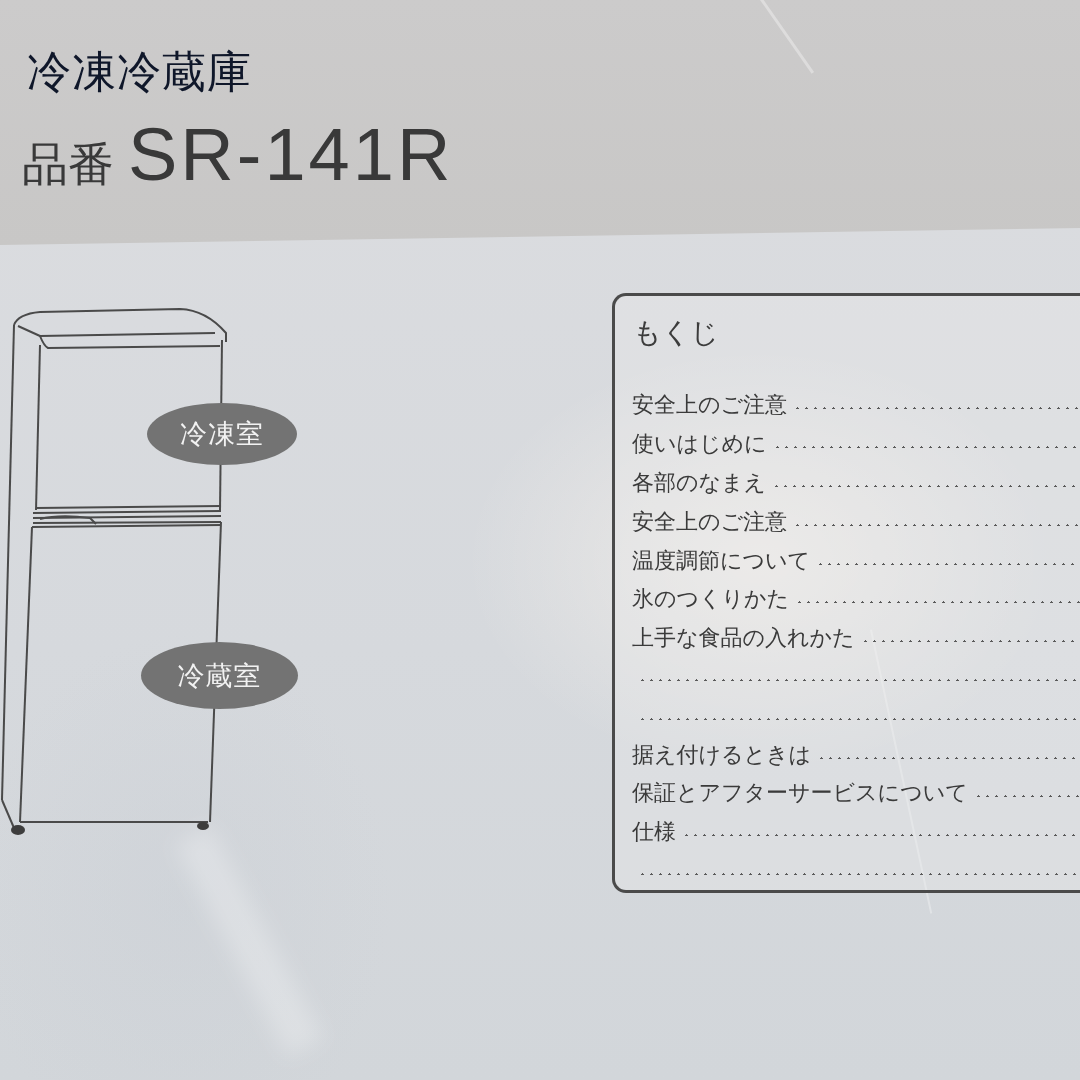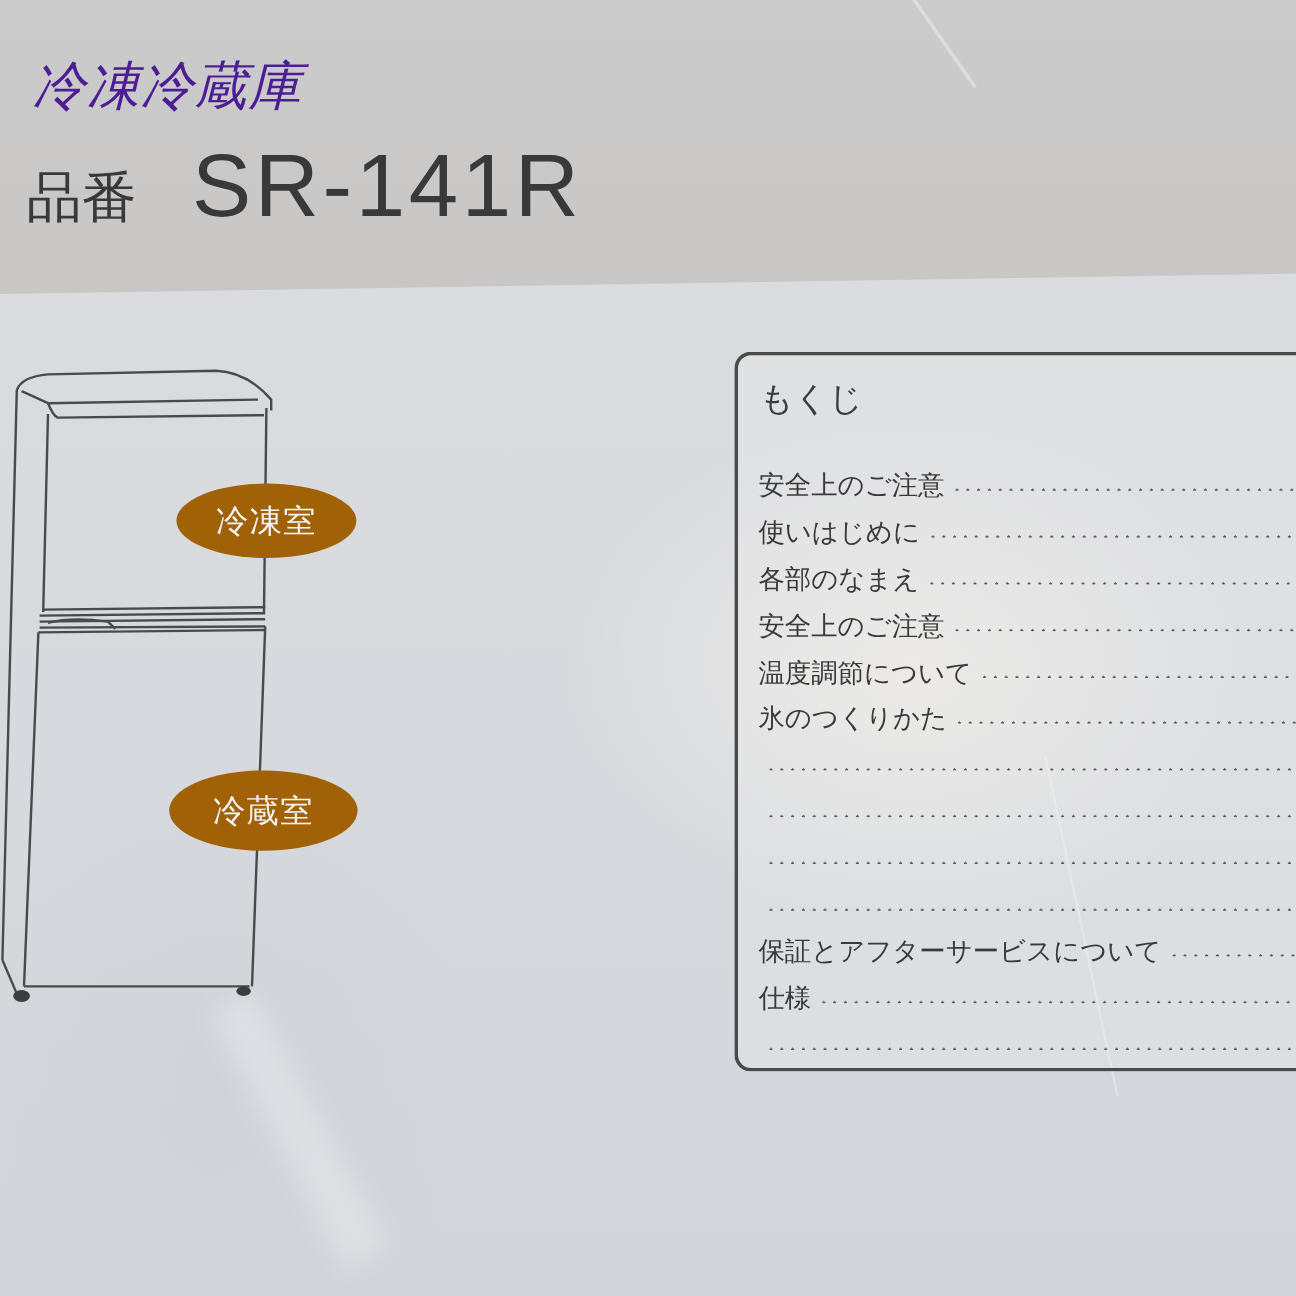--- a/index.html
+++ b/index.html
@@ -37,52 +37,51 @@
       position: absolute;
       width: 3px;
       background: rgba(255,255,255,0.35);
       transform-origin: top left;
     }
     .title-jp {
       position: absolute;
       left: 27px; top: 43px;
       font-size: 44px;
       letter-spacing: 1px;
-      color: #4c1d95;
-      white-space: nowrap;
-      font-style: italic;
+      color: #0f172a;
+      white-space: nowrap;
     }
     .model-row {
       position: absolute;
       left: 22px; top: 118px;
       display: flex;
       align-items: baseline;
       white-space: nowrap;
       color: #393939;
     }
     .model-label {
       font-size: 46px;
-      margin-right: 46px;
+      margin-right: 14px;
     }
     .model-number {
       font-family: "Liberation Sans", sans-serif;
       font-size: 74px;
       letter-spacing: 3px;
       line-height: 1;
       text-align: right;
     }
     
     .fridge {
       position: absolute;
       left: 0; top: 300px;
       width: 240px; height: 540px;
     }
     .badge {
       position: absolute;
-      background: #a16207;
+      background: #737373;
       color: #f2f2f2;
       border-radius: 50%;
       display: flex;
       align-items: center;
       justify-content: center;
       font-size: 27px;
       letter-spacing: 1px;
     }
     .badge-freezer {
       left: 147px; top: 403px;
@@ -212,29 +211,31 @@
       </li>
     <li class="toc-item">
         <span class="toc-label">温度調節について</span>
         <span class="toc-leader"></span>
       </li>
     <li class="toc-item">
         <span class="toc-label">氷のつくりかた</span>
         <span class="toc-leader"></span>
       </li>
     <li class="toc-item">
-        <span class="toc-leader"></span>
-      </li>
-    <li class="toc-item">
-        <span class="toc-leader"></span>
-      </li>
-    <li class="toc-item">
-        <span class="toc-leader"></span>
-      </li>
-    <li class="toc-item">
+        <span class="toc-label">上手な食品の入れかた</span>
+        <span class="toc-leader"></span>
+      </li>
+    <li class="toc-item">
+        <span class="toc-leader"></span>
+      </li>
+    <li class="toc-item">
+        <span class="toc-leader"></span>
+      </li>
+    <li class="toc-item">
+        <span class="toc-label">据え付けるときは</span>
         <span class="toc-leader"></span>
       </li>
     <li class="toc-item">
         <span class="toc-label">保証とアフターサービスについて</span>
         <span class="toc-leader"></span>
       </li>
     <li class="toc-item">
         <span class="toc-label">仕様</span>
         <span class="toc-leader"></span>
       </li>

